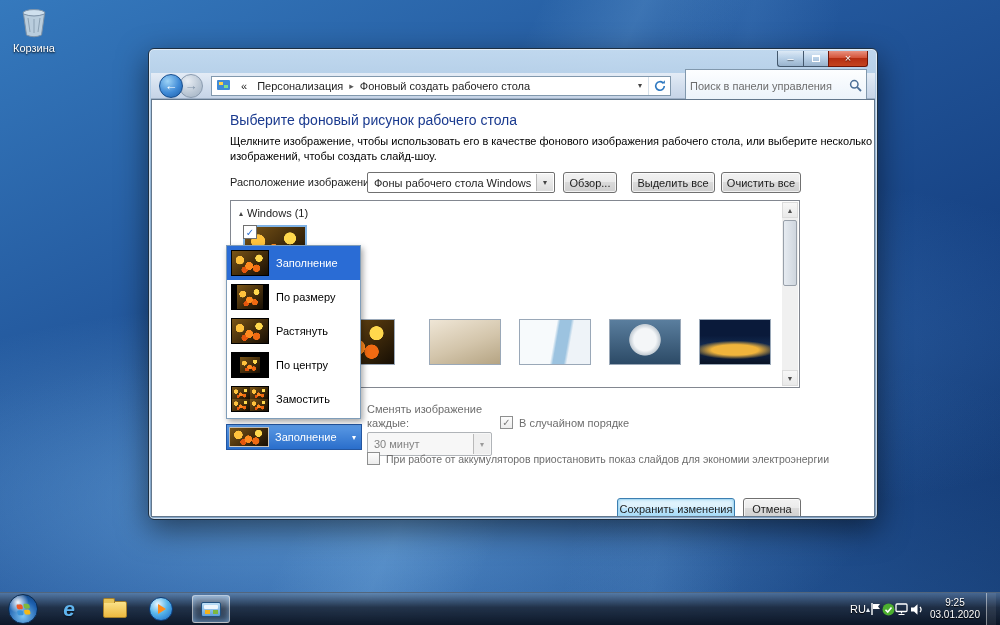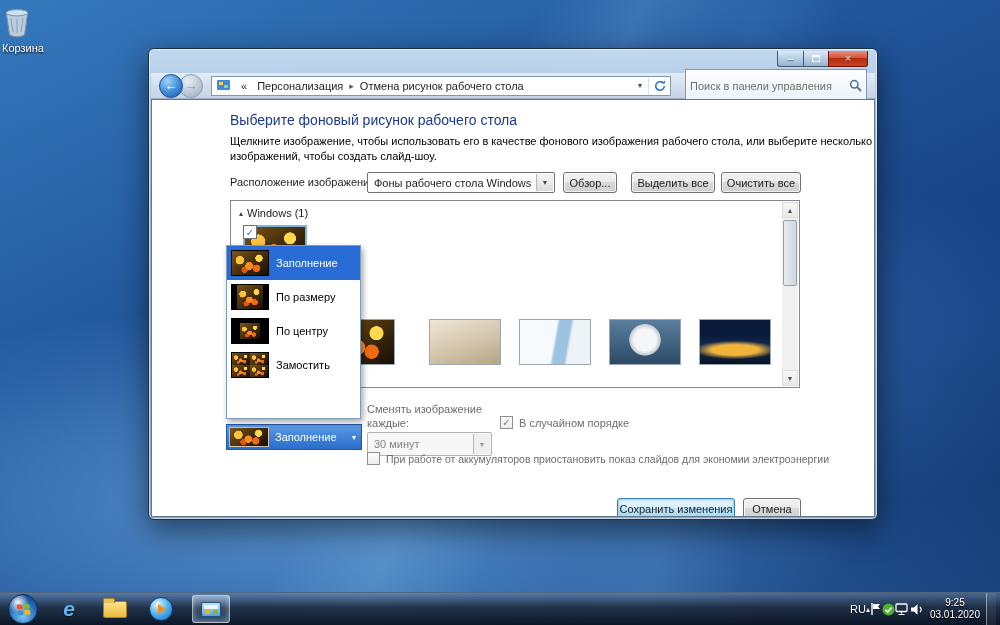--- a/index.html
+++ b/index.html
@@ -8,21 +8,21 @@
  background:
   radial-gradient(ellipse 900px 320px at 32% 80%, rgba(140,205,255,.50), transparent 62%),
   radial-gradient(ellipse 700px 260px at 72% 55%, rgba(90,160,230,.30), transparent 65%),
   radial-gradient(ellipse 1300px 540px at 50% 115%, rgba(70,140,215,.55), transparent 72%),
   linear-gradient(155deg,#3579bd 0%,#23589d 35%,#153f80 68%,#0e2f63 100%);}
 .swirl{position:absolute;inset:0;pointer-events:none;background:
   linear-gradient(115deg, transparent 42%, rgba(160,215,255,.18) 50%, transparent 58%),
   linear-gradient(100deg, transparent 60%, rgba(130,190,245,.12) 68%, transparent 76%);}
 
 
-.deskicon{position:absolute;width:64px;text-align:left}
+.deskicon{position:absolute;width:64px;text-align:center}
 .desklabel{color:#fff;text-shadow:0 1px 2px #000;margin-top:2px;font-size:11px}
 
 
 .win{position:absolute;left:148px;top:48px;width:730px;height:472px;border:1px solid #1d2f42;border-radius:6px;
  background:linear-gradient(180deg,rgba(200,222,242,.95),rgba(150,182,212,.92) 30%,rgba(138,170,202,.92));
  box-shadow:inset 0 0 0 1px rgba(255,255,255,.55), 0 10px 30px rgba(0,0,0,.5)}
 .caption{position:absolute;top:2px;right:9px;display:flex;z-index:5}
 .capbtn{height:16px;border:1px solid #43586d;border-top:none;display:flex;align-items:center;justify-content:center;
  color:#fff;font-size:11px;line-height:1;background:linear-gradient(rgba(255,255,255,.45),rgba(180,200,220,.25) 45%,rgba(90,120,150,.35));
  text-shadow:0 1px 1px rgba(0,0,0,.6)}
@@ -174,21 +174,21 @@
         <span class="crumbchip">
           <svg width="14" height="11" viewBox="0 0 14 11">
               <rect width="13" height="10" rx="1" fill="#3f8ad6"></rect>
               <rect x="2" y="2" width="4" height="3" fill="#ffd24a"></rect>
               <rect x="7" y="5" width="4" height="3" fill="#7ee08a"></rect>
             </svg>
         </span>
         <span class="crumbchip">«</span>
         <span class="crumbchip">Персонализация</span>
         <span class="crumbsep">▸</span>
-        <span class="crumbchip">Отмена рисунок рабочего стола</span>
+        <span class="crumbchip">Фоновый создать рабочего стола</span>
         <span class="addr-right">
           <span class="addr-dd">▾</span>
           <span class="addr-refresh">
             <svg width="14" height="14" viewBox="0 0 14 14">
               <path d="M11.3 7a4.3 4.3 0 1 1-1.3-3.1" fill="none" stroke="#2e78c0" stroke-width="1.6"></path>
               <path d="M11.9 1.2 v3.2 h-3.2 z" fill="#2e78c0"></path>
             </svg>
           </span>
         </span>
       </div>
@@ -252,20 +252,26 @@
           <span class="pthumb">
               <span class="pv fill flower"></span>
             </span>
           <span>Заполнение</span>
         </div>
         <div class="pitem">
           <span class="pthumb">
               <span class="pv fit flower"></span>
             </span>
           <span>По размеру</span>
+        </div>
+        <div class="pitem">
+          <span class="pthumb">
+              <span class="pv stretch flower"></span>
+            </span>
+          <span>Растянуть</span>
         </div>
         <div class="pitem">
           <span class="pthumb">
               <span class="pv center flower"></span>
             </span>
           <span>По центру</span>
         </div>
         <div class="pitem">
           <span class="pthumb">
               <span class="pv tile flower"></span>

